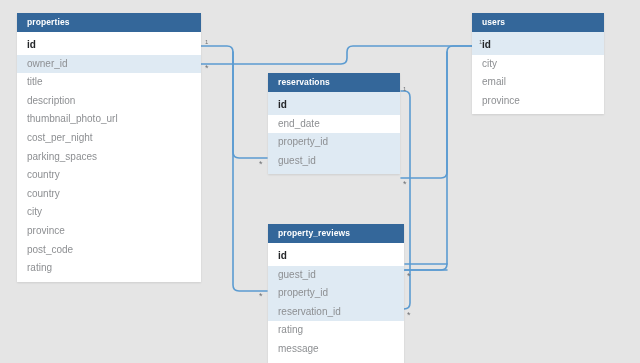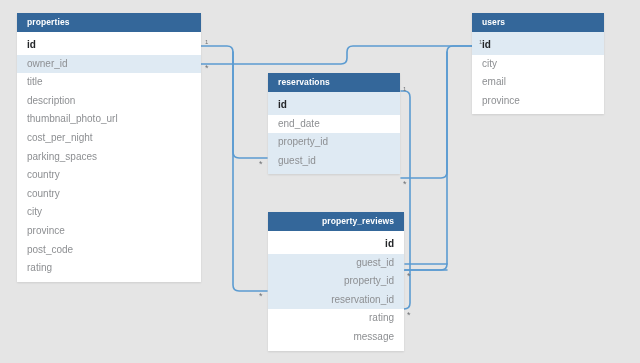--- a/index.html
+++ b/index.html
@@ -116,21 +116,21 @@
   <div class="card" style="left:268px; top:73px; width:132px;">
     <div class="card-header">reservations</div>
     <div class="card-top shade"></div>
     <div class="row pk shade">id</div>
     <div class="row">end_date</div>
     <div class="row shade">property_id</div>
     <div class="row shade">guest_id</div>
     <div class="card-pad shade"></div>
   </div>
 
-  <div class="card" style="left:268px; top:212px; width:136px;text-align:right;">
+  <div class="card" style="left:268px; top:224px; width:136px;">
     <div class="card-header">property_reviews</div>
     <div class="card-top"></div>
     <div class="row pk">id</div>
     <div class="row shade">guest_id</div>
     <div class="row shade">property_id</div>
     <div class="row shade">reservation_id</div>
     <div class="row">rating</div>
     <div class="row">message</div>
     <div class="card-pad"></div>
   </div>

